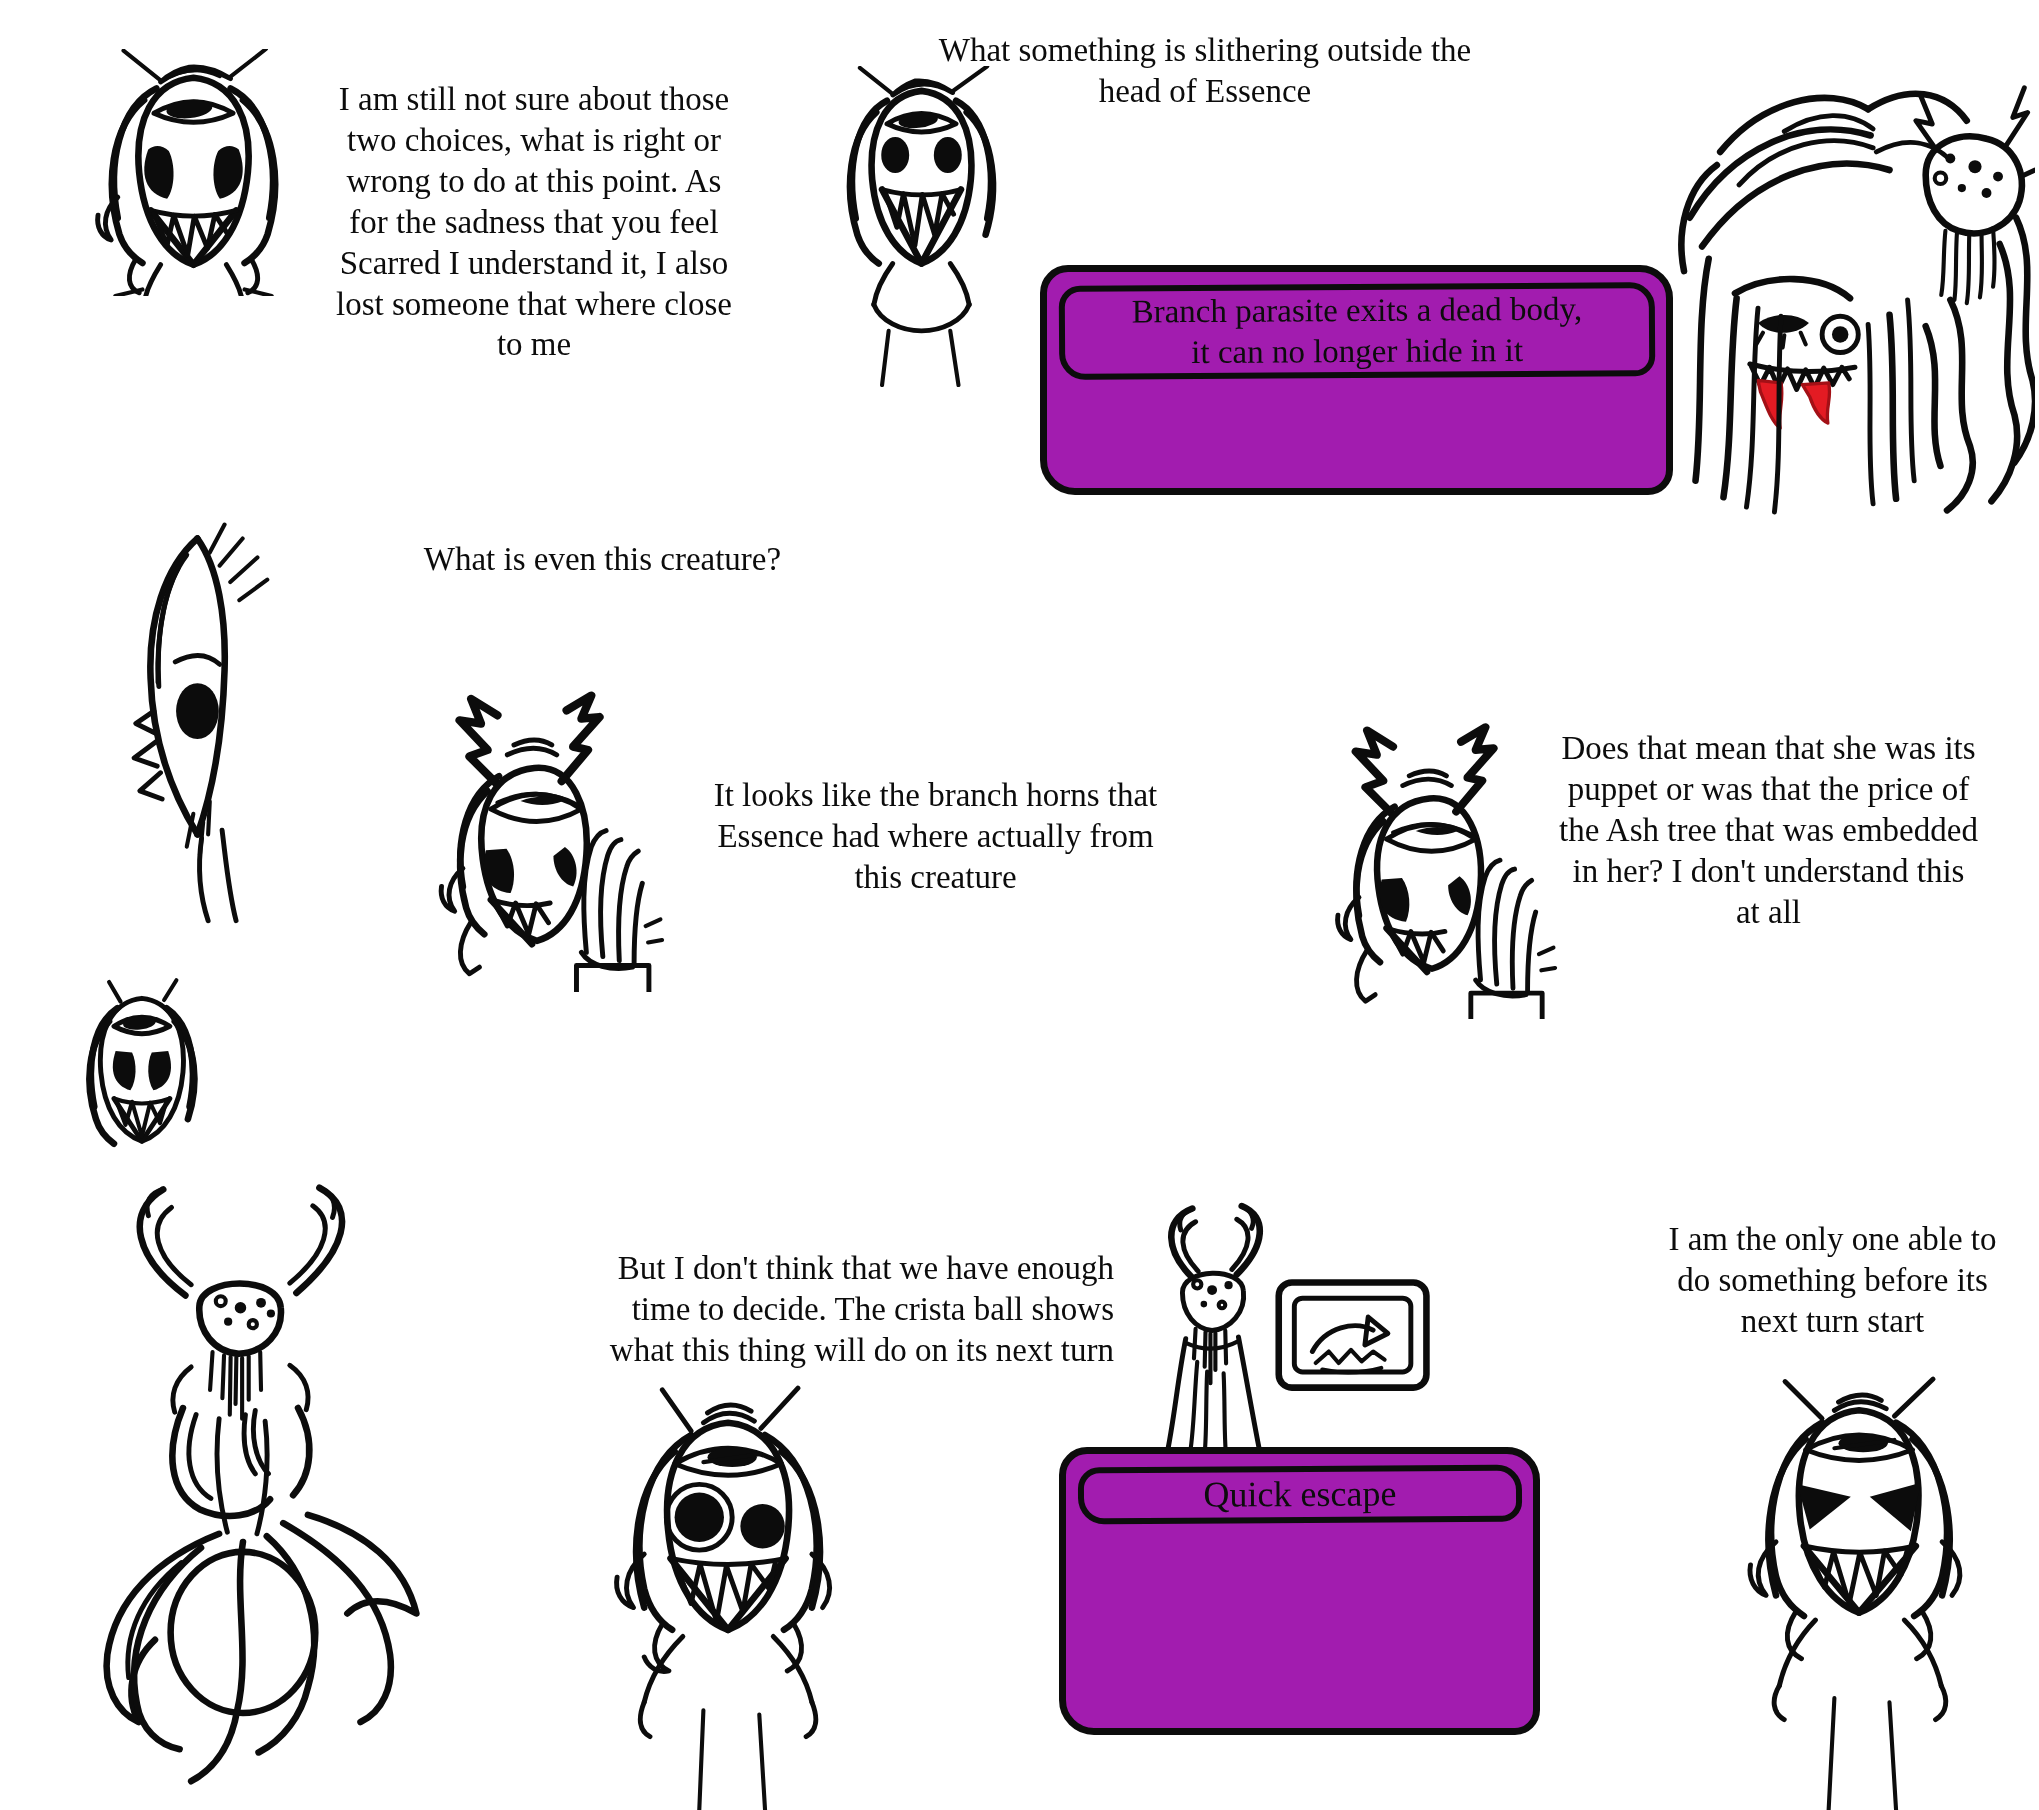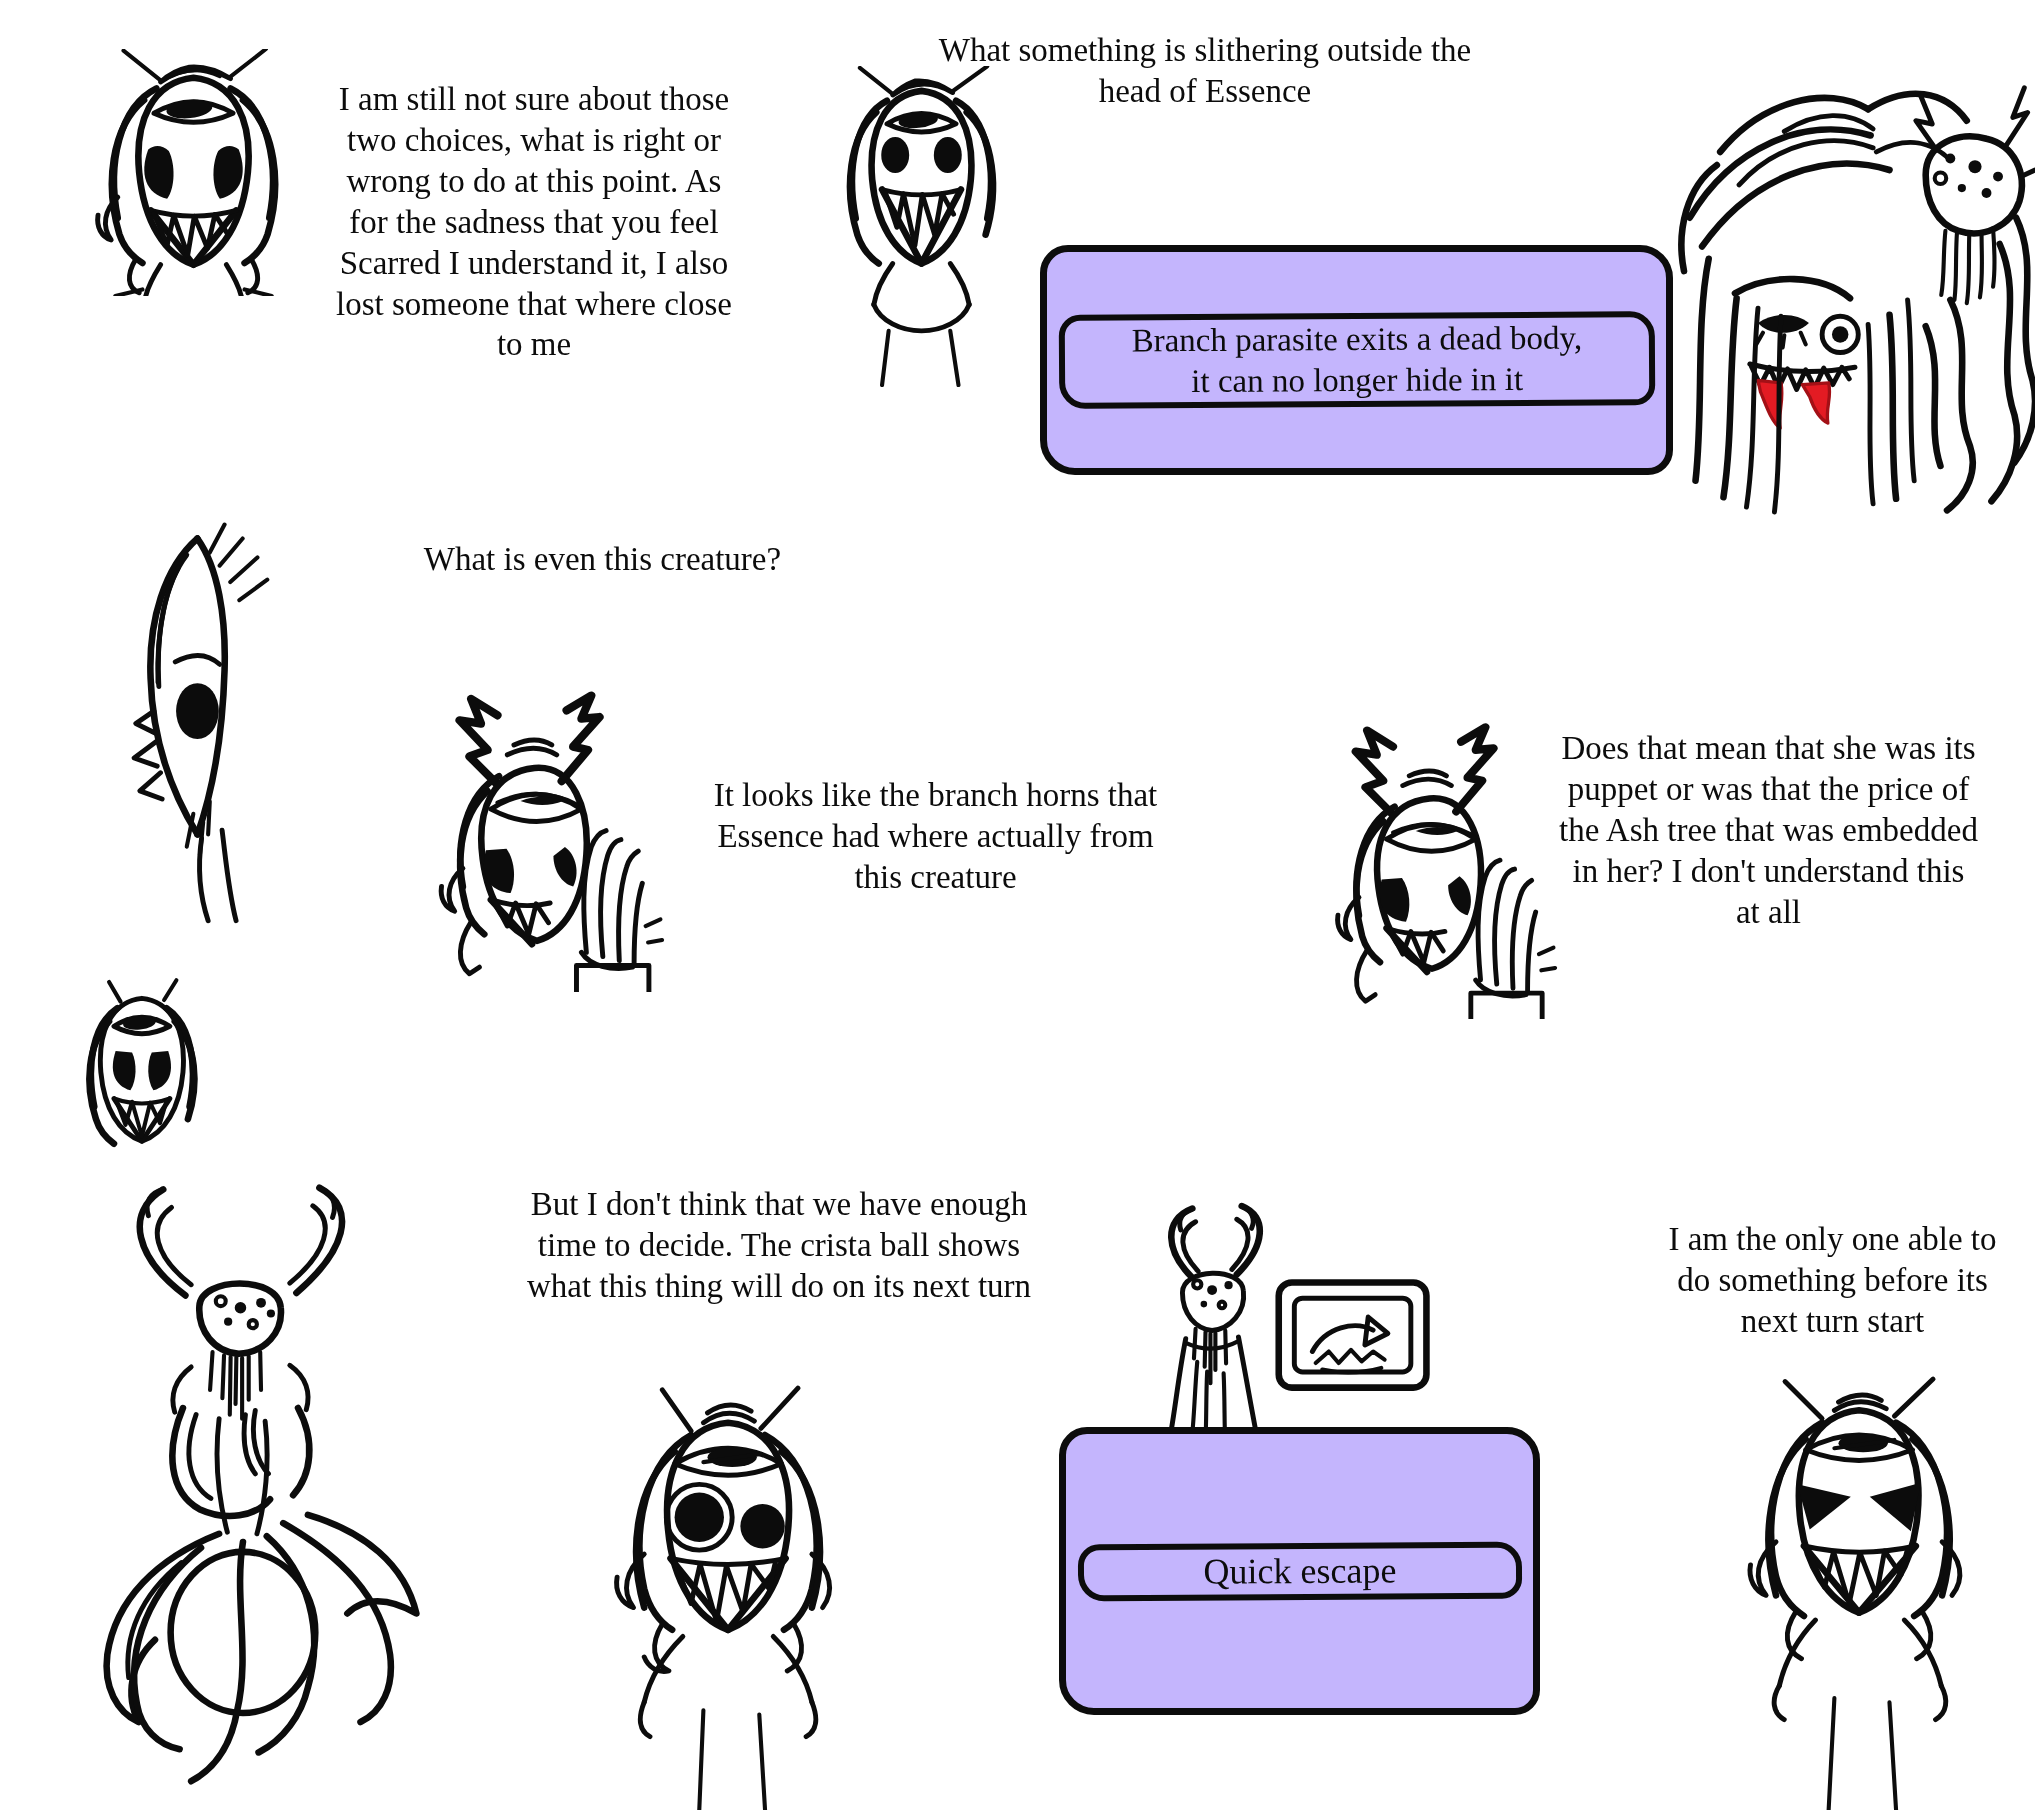--- a/index.html
+++ b/index.html
@@ -8,22 +8,22 @@
   .abs{position:absolute;}
   .dialogue{white-space:pre-line;text-align:center;font-size:33px;line-height:1.24;color:#0c0c0c;}
   .char svg{width:100%;height:100%;display:block;}
   svg path,svg circle,svg ellipse,svg rect,svg polyline{fill:none;stroke:#0c0c0c;stroke-width:8;
           stroke-linecap:round;stroke-linejoin:round;}
   svg .thin{stroke-width:5;}
   svg .mid{stroke-width:6;}
   svg .thick{stroke-width:10;}
   svg .fill{fill:#0c0c0c;stroke:none;}
   svg .fill-red{fill:#e31b23;stroke:#a31016;stroke-width:4;}
-  .hand-box{border:7.4px solid #0c0c0c;border-radius:28px 33px 25px 35px;background:#c4b5fd;
-            display:flex;align-items:center;}
+  .hand-box{border:7.4px solid #0c0c0c;border-radius:28px 33px 25px 35px;background:#a21caf;
+            display:flex;align-items:flex-start;margin-top:20px;}
   .hand-box-inner{flex:1;margin:11.5px;border:6.6px solid #0c0c0c;border-radius:21.4px 25px 20px 26px;
             display:flex;align-items:center;justify-content:center;transform:rotate(-0.35deg);}
   .hand-box-inner .dialogue{padding:0 25px;}
 </style>
 </head>
 <body>
 
 <div class="canvas">
 
   <div class="char abs" style="left:37px;top:49px;width:313px;height:247px;">
@@ -268,21 +268,21 @@
       <path d="M196,445 C120,475 70,525 60,592 C55,632 72,662 98,674 C82,642 88,602 118,574"></path>
       <path d="M174,462 C112,512 82,582 96,652 C101,682 122,702 148,707"></path>
       <path d="M225,455 C214,522 234,592 218,660 C211,700 192,730 162,746"></path>
       <path d="M254,448 C304,492 324,562 304,632 C296,666 274,696 244,711"></path>
       <path d="M274,432 C344,472 394,522 404,592 C409,632 394,662 368,674"></path>
       <path d="M304,422 C372,442 422,482 436,542 C402,522 372,522 352,542"></path>
       <path d="M150,480 C100,520 80,570 86,620" class="mid"></path>
     </svg>
   </div>
 
-  <div class="dialogue abs" style="left:444px;top:1184px;width:670px;">But I don't think that we have enough
+  <div class="dialogue abs" style="left:444px;top:1248px;width:670px;text-align:right;">But I don't think that we have enough
 time to decide. The crista ball shows
 what this thing will do on its next turn</div>
 
   <div class="char abs" style="left:539px;top:1365px;width:374px;height:445px;">
     <svg viewBox="0 0 455 541">
       <path d="M185,85 C130,115 112,200 128,272 C134,295 146,312 162,322"></path>
       <path d="M165,105 C118,145 108,225 128,295"></path>
       <path d="M128,230 C105,250 100,275 115,295 C100,290 92,275 95,258" class="mid"></path>
       <path d="M150,315 C135,340 138,362 158,372 C145,375 133,368 128,355" class="mid"></path>
       <path d="M275,85 C330,115 348,200 332,272 C326,295 314,312 298,322"></path>

